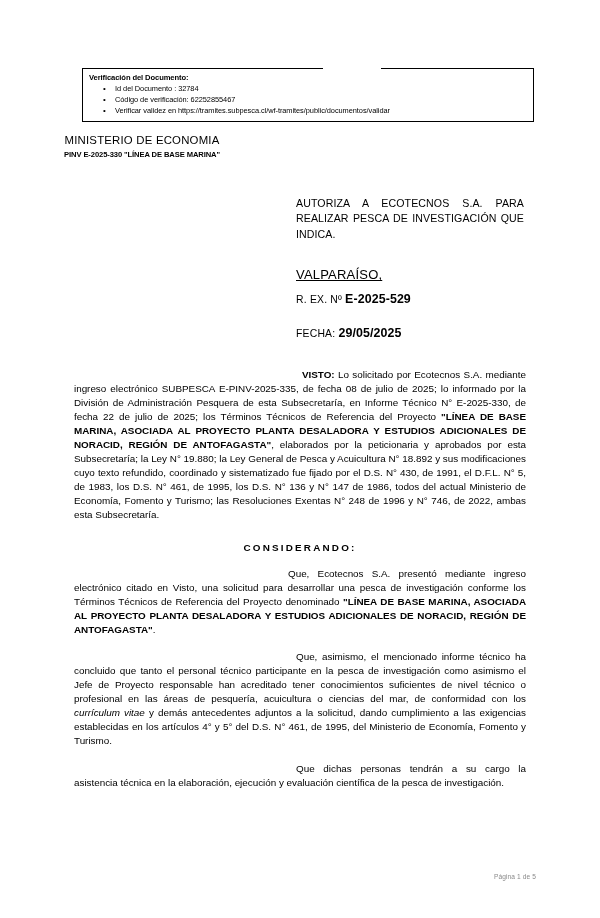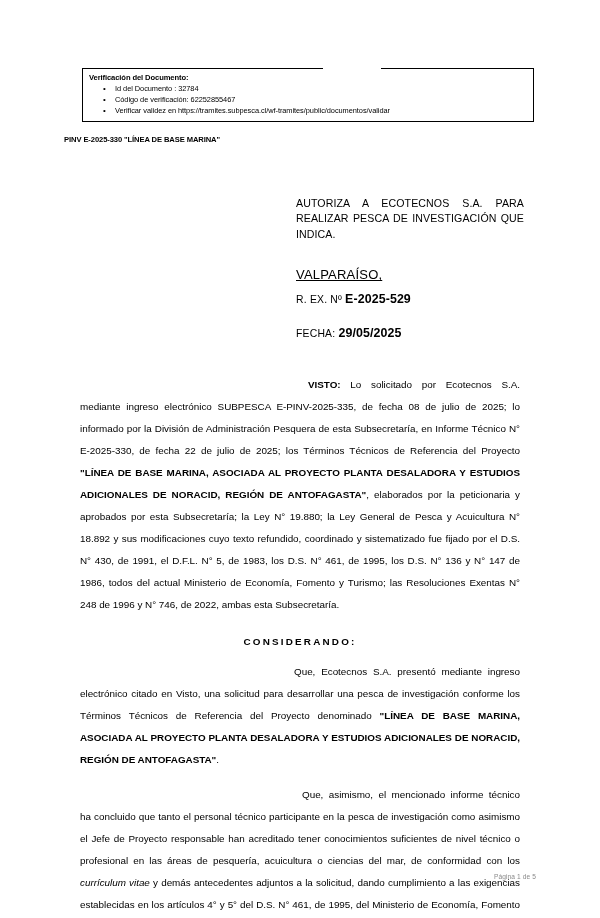--- a/index.html
+++ b/index.html
@@ -137,23 +137,23 @@
 
   
   .body-text {
     position: absolute;
     left: 74px;
     top: 368px;
     width: 452px;
   }
   .para {
     font-size: 9.9px;
-    line-height: 22px;
+    line-height: 14px;
     text-align: justify;
-    margin: 6px;
+    margin: 0;
     letter-spacing: -0.02px;
   }
   .para + .para {
     margin-top: 13.5px;
   }
   .indent {
     display: inline-block;
     width: 228px;
   }
   .indent-b {
@@ -196,20 +196,21 @@
     <div class="verif-title">Verificación del Documento:</div>
     <ul class="verif-list">
       <li><span class="bullet">•</span><span>Id del Documento : 32784</span></li>
       <li><span class="bullet">•</span><span>Código de verificación: 62252855467</span></li>
       <li><span class="bullet">•</span><span>Verificar validez en https://tramites.subpesca.cl/wf-tramites/public/documentos/validar</span></li>
     </ul>
   </div>
 </div>
 
 <div class="left-header">
+  <div class="lh-line1">MINISTERIO DE ECONOMIA</div>
   <div class="lh-pinv">PINV E-2025-330 "LÍNEA DE BASE MARINA"</div>
 </div>
 
 <div class="right-block">
   <div class="rb-title">AUTORIZA A ECOTECNOS S.A. PARA REALIZAR PESCA DE INVESTIGACIÓN QUE INDICA.</div>
   <div class="rb-city">VALPARAÍSO,</div>
   <div class="rb-rex">
     <span>R. EX. Nº</span>
     <span class="num">E-2025-529</span>
   </div>
@@ -228,18 +229,21 @@
   <p class="considerando">CONSIDERANDO:</p>
 
   <p class="para" style="margin-top:13.5px;">
     <span class="indent-b"></span><span>Que, Ecotecnos S.A. presentó mediante ingreso electrónico citado en Visto, una solicitud para desarrollar una pesca de investigación conforme los Términos Técnicos de Referencia del Proyecto denominado </span><b>"LÍNEA DE BASE MARINA, ASOCIADA AL PROYECTO PLANTA DESALADORA Y ESTUDIOS ADICIONALES DE NORACID, REGIÓN DE ANTOFAGASTA"</b><span>.</span>
   </p>
 
   <p class="para">
     <span class="indent-c"></span><span>Que, asimismo, el mencionado informe técnico ha concluido que tanto el personal técnico participante en la pesca de investigación como asimismo el Jefe de Proyecto responsable han acreditado tener conocimientos suficientes de nivel técnico o profesional en las áreas de pesquería, acuicultura o ciencias del mar, de conformidad con los </span><i>currículum vitae</i><span> y demás antecedentes adjuntos a la solicitud, dando cumplimiento a las exigencias establecidas en los artículos 4° y 5° del D.S. N° 461, de 1995, del Ministerio de Economía, Fomento y Turismo.</span>
   </p>
 
+  <p class="para">
+    <span class="indent-c"></span><span>Que dichas personas tendrán a su cargo la asistencia técnica en la elaboración, ejecución y evaluación científica de la pesca de investigación.</span>
+  </p>
 
 </div>
 
 <div class="footer">
   <span>Página 1 de 5</span>
 </div>
 
 </body></html>

